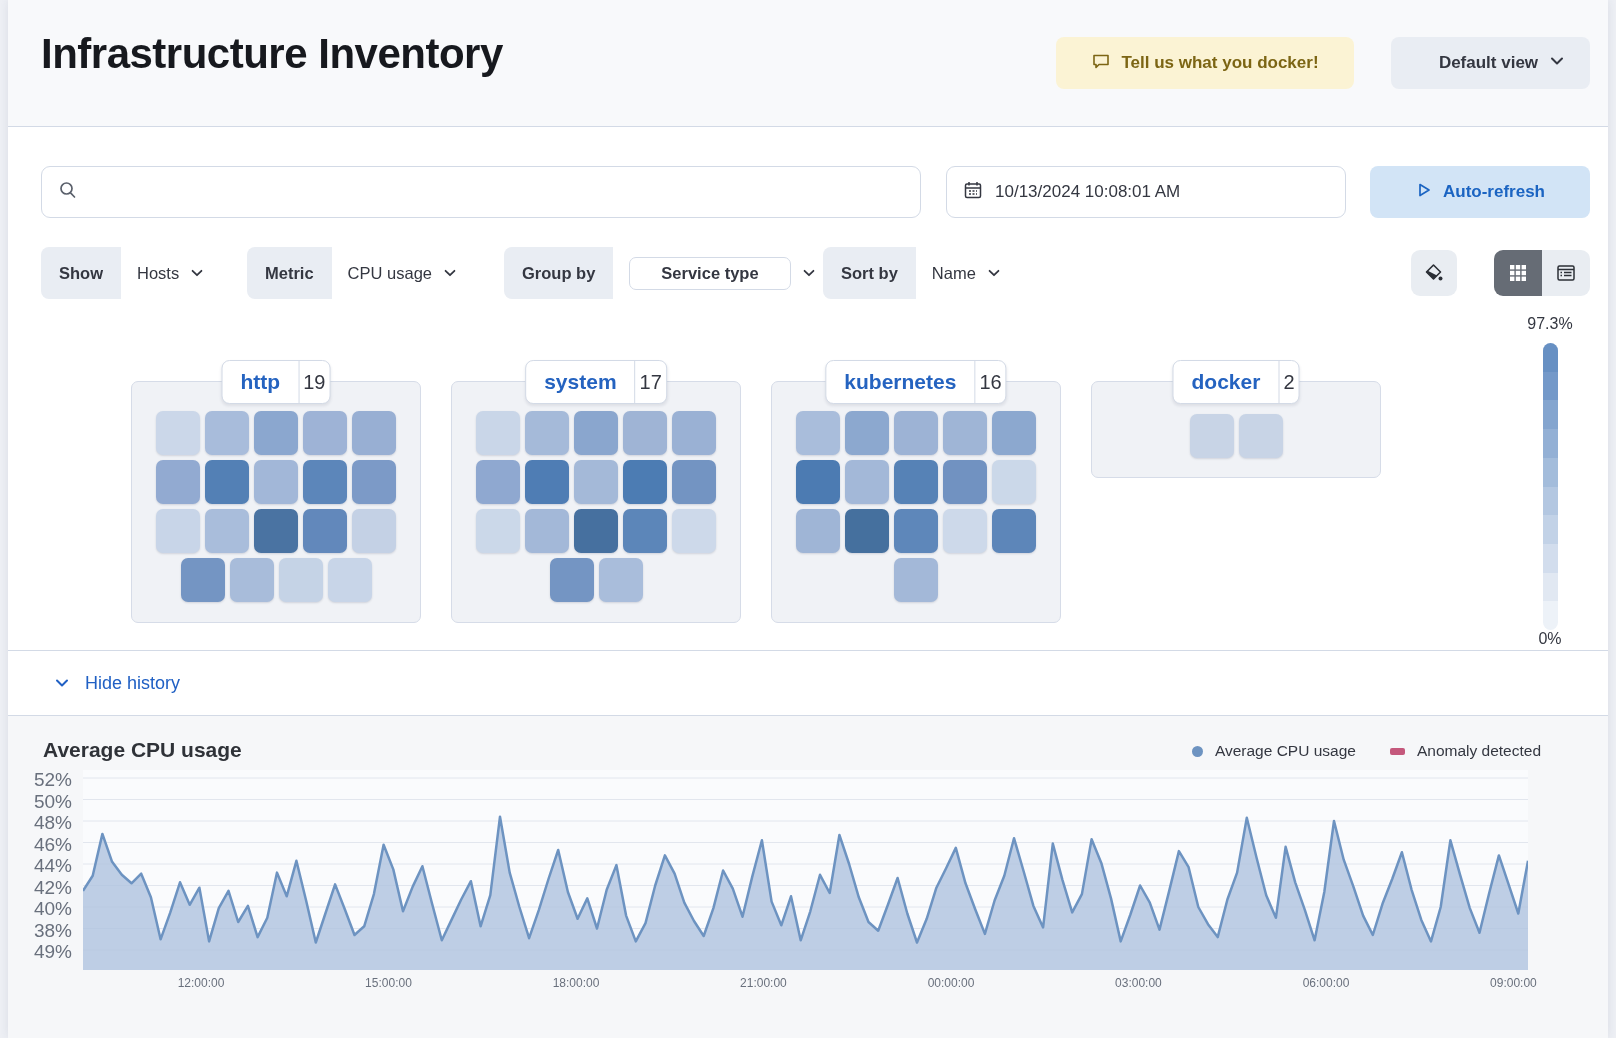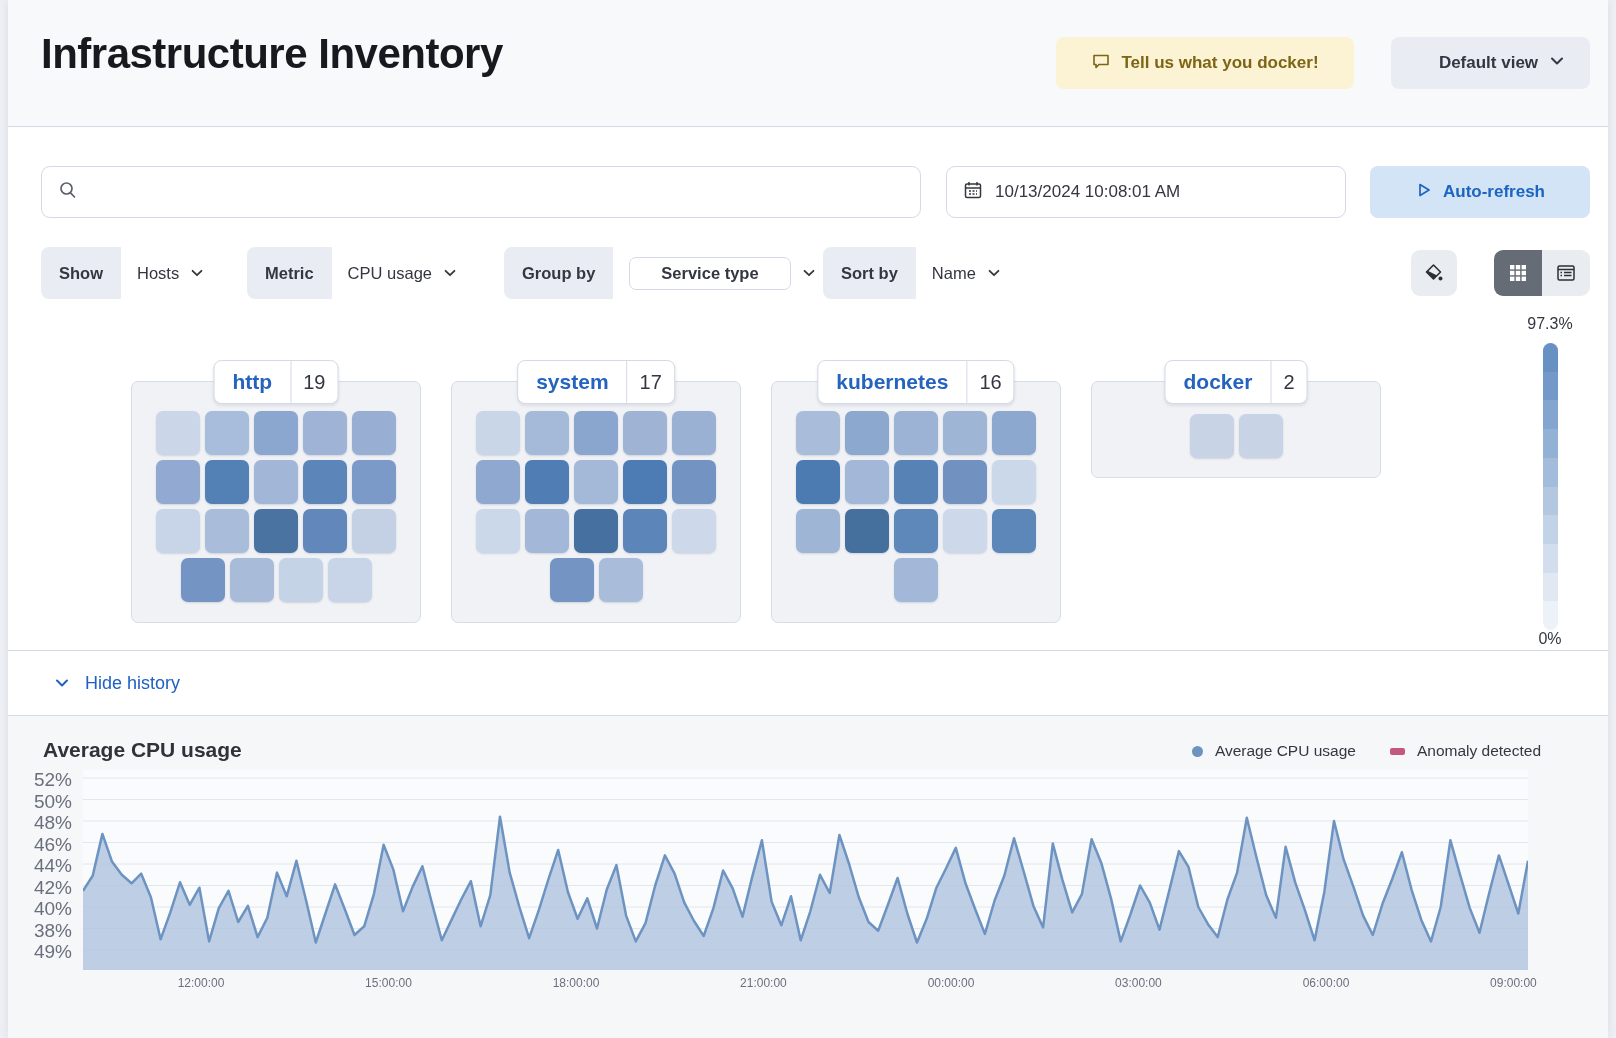--- a/index.html
+++ b/index.html
@@ -54,21 +54,21 @@
   #scale-min { position:absolute; left:1492px; top:630px; width:100px; text-align:center; font-size:16px; color:#343741; }
 
   
   .group-card { position:absolute; top:381px; width:290px; background:#f0f2f6;
                 border:1px solid #d6dce8; border-radius:7px; padding-top:29px; }
   .group-badge { position:absolute; left:50%; transform:translateX(-50%); top:-22px; height:44px;
                  background:#fff; border:1px solid #d3dae6; border-radius:8px;
                  box-shadow:0 2px 3px rgba(50,60,90,.10); display:flex; align-items:center; white-space:nowrap; }
   .group-name { color:#2563c0; font-weight:bold; font-size:21px; padding:0 18px; cursor:pointer; }
   .badge-sep { width:1px; align-self:stretch; background:#d3dae6; }
-  .group-count { font-size:20px; color:#343741; padding:0 12px; }
+  .group-count { font-size:20px; color:#343741; padding:0 4px; }
   .waffle-row { display:flex; justify-content:center; gap:5px; margin-bottom:5px; }
   .cell { width:44px; height:44px; border-radius:7px; box-shadow:0 1px 2px rgba(60,70,100,.18); cursor:pointer; }
 
   
   #history-row { position:absolute; left:0; top:650px; width:100%; height:66px; background:#fff;
                  border-top:1px solid #d3dae6; border-bottom:1px solid #d3dae6; display:flex; align-items:center; }
   #history-toggle { display:flex; align-items:center; gap:14px; margin-left:45px; color:#2060c4;
                     font-size:18px; cursor:pointer; }
 
   

